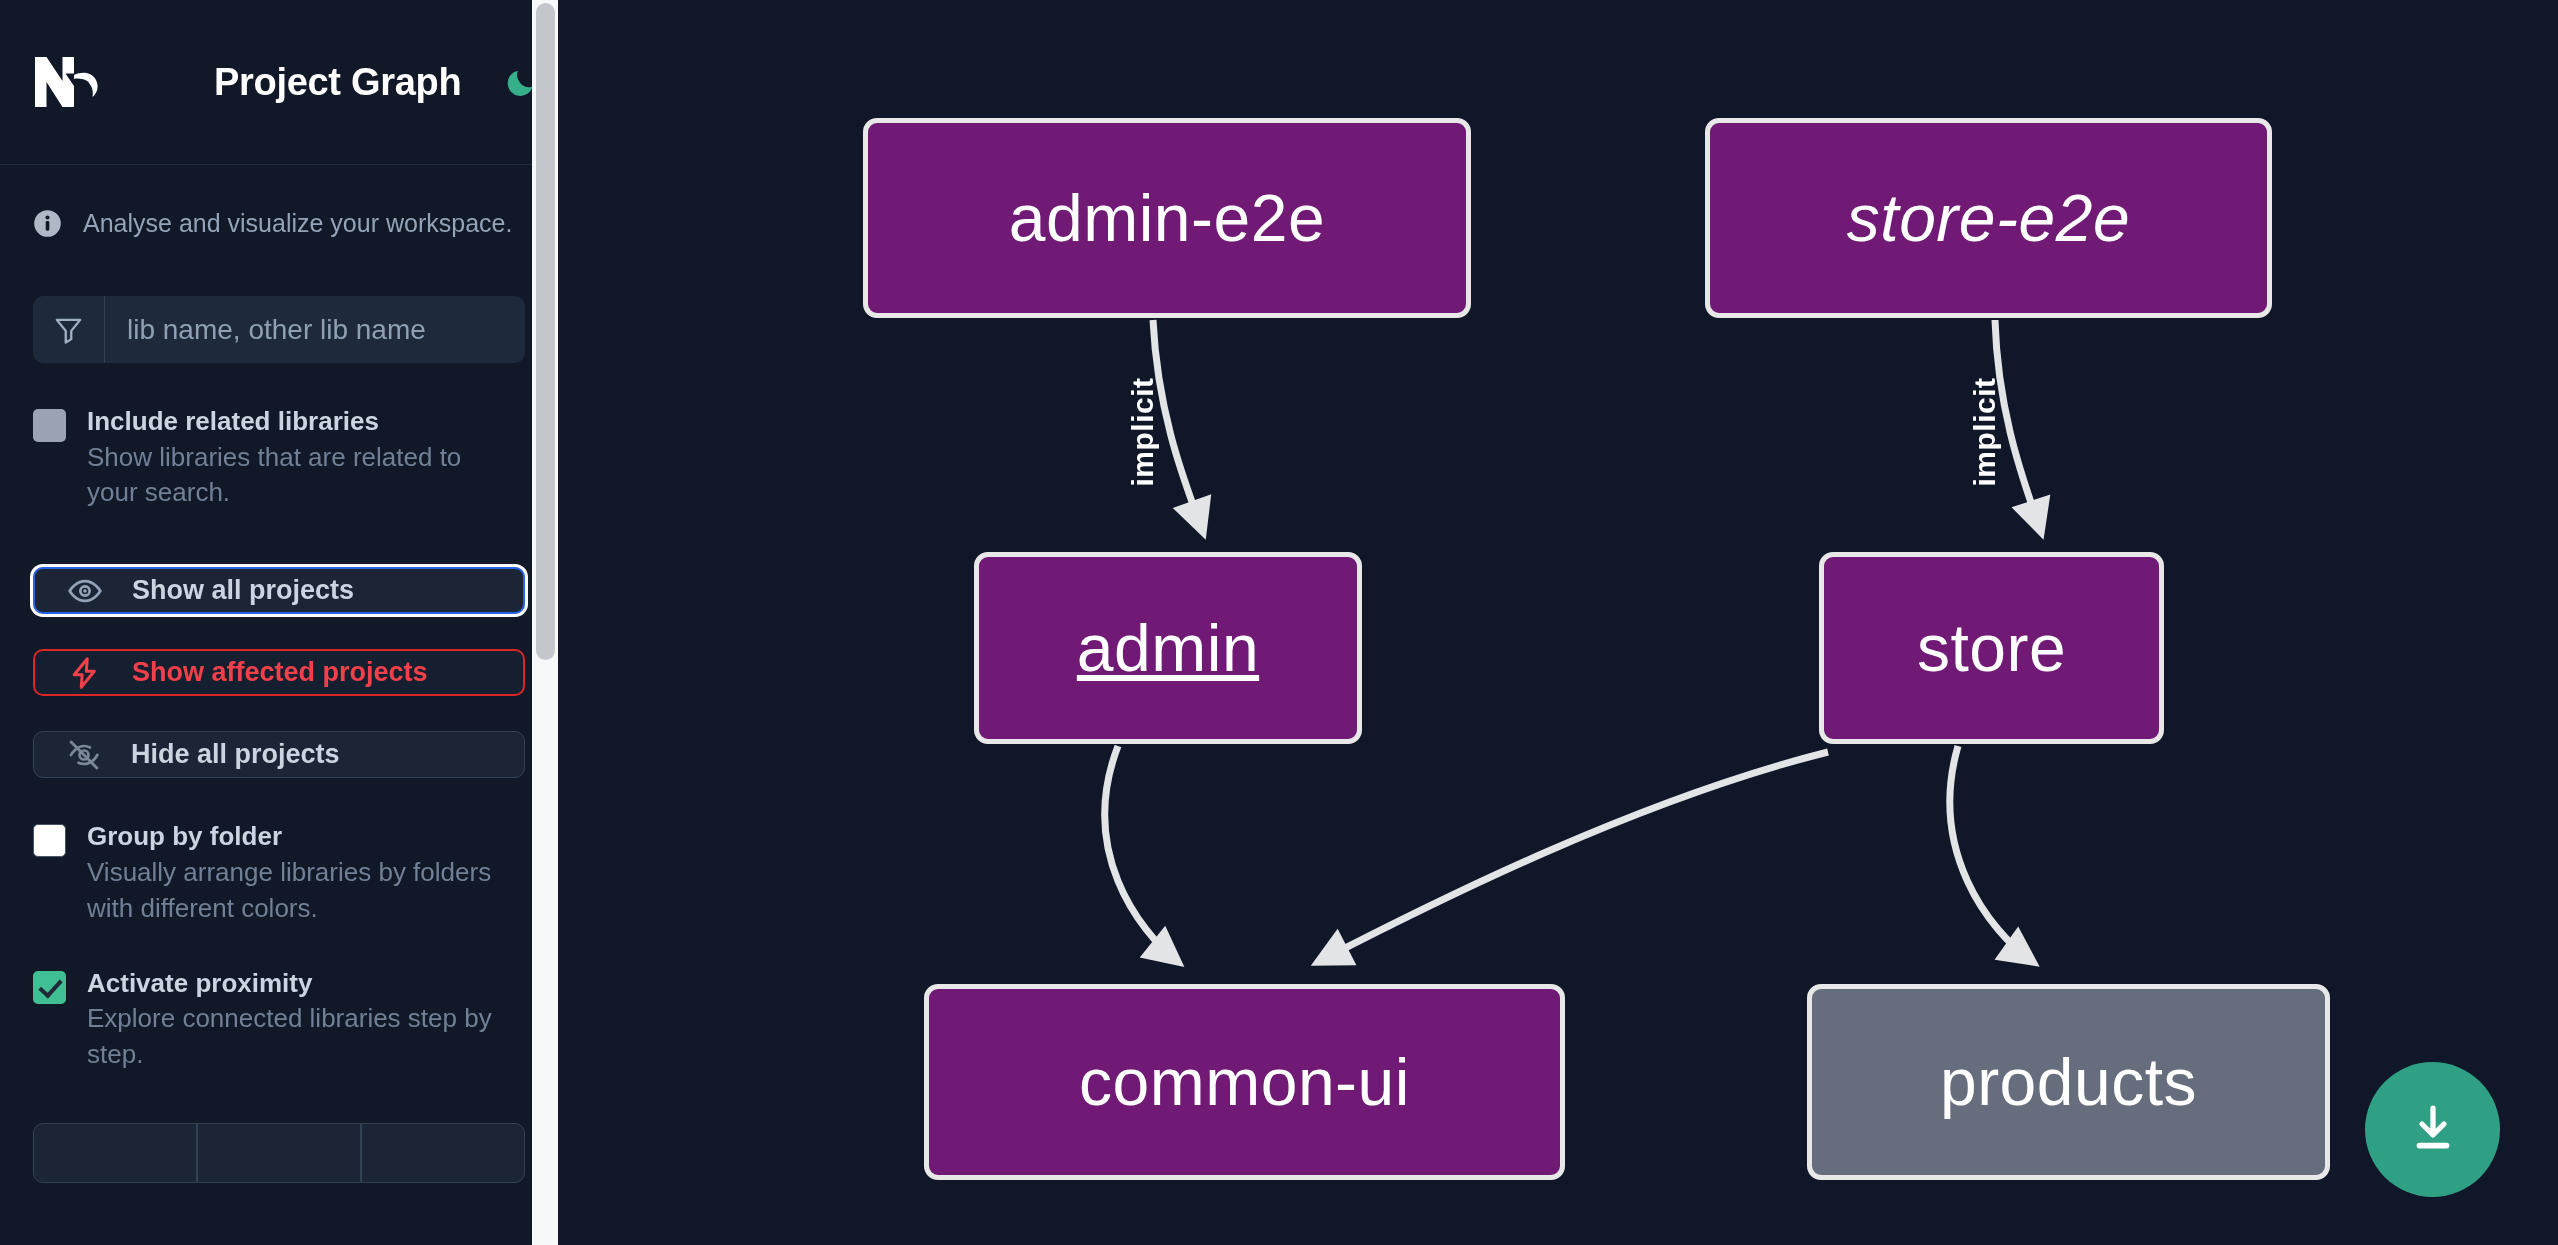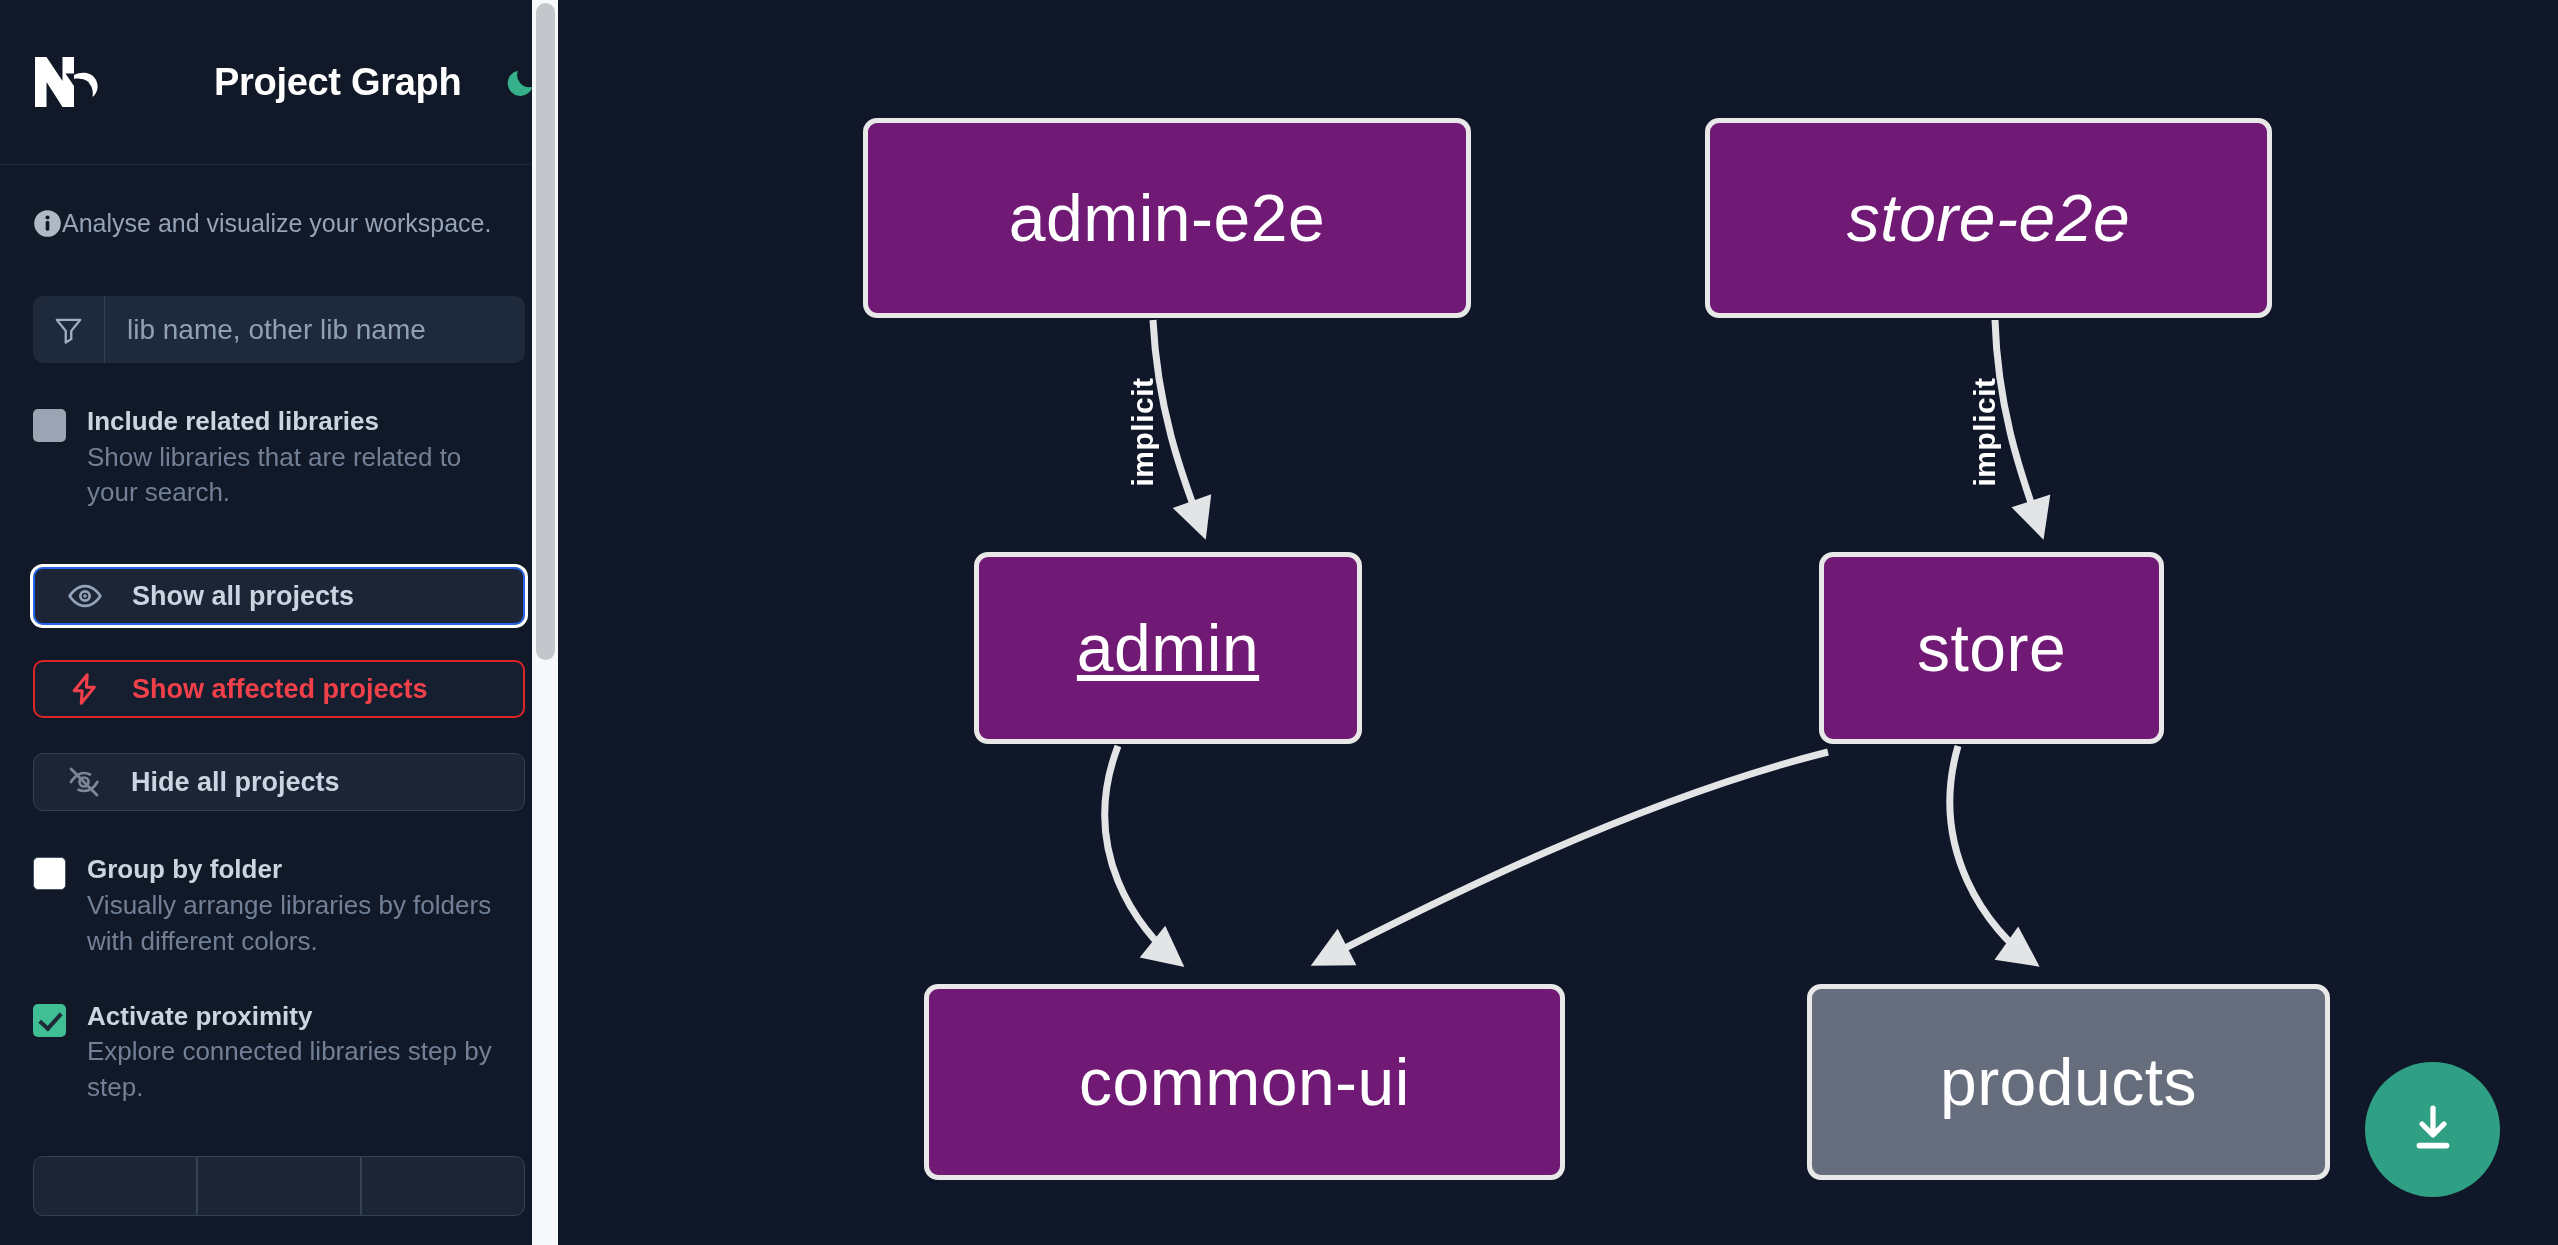--- a/index.html
+++ b/index.html
@@ -38,20 +38,21 @@
     margin-left:40px;
     width:42px; height:42px;
     display:flex; align-items:center; justify-content:center;
     cursor:pointer;
   }
 
   .sb-body { padding:0 33px; }
 
   .info-row {
     display:flex; align-items:center;
+    gap:21px;
     margin-top:44px;
   }
   .info-icon { width:29px; height:29px; flex:0 0 29px; }
   .info-text { color:#94A3B8; font-size:25px; white-space:nowrap; }
 
   .search-box {
     margin-top:58px;
     height:67px;
     background:#1E293B;
     border-radius:10px;
@@ -104,21 +105,21 @@
     color:#718096; font-size:26px;
     line-height:1.38;
     margin-top:2px;
     max-width:430px;
   }
 
   
   .btn-group { margin-top:56px; }
   .pbtn {
     display:flex; align-items:center;
-    height:58px;
+    height:47px;
     border-radius:10px;
     padding-left:30px;
     cursor:pointer;
     font-size:27px; font-weight:700;
     background:#1B2536;
     margin-bottom:35px;
   }
   .pbtn .ic { width:40px; height:40px; flex:0 0 40px; display:flex; align-items:center; justify-content:center; }
   .pbtn .lb { margin-left:27px; white-space:nowrap; }
   .pbtn.show-all {

